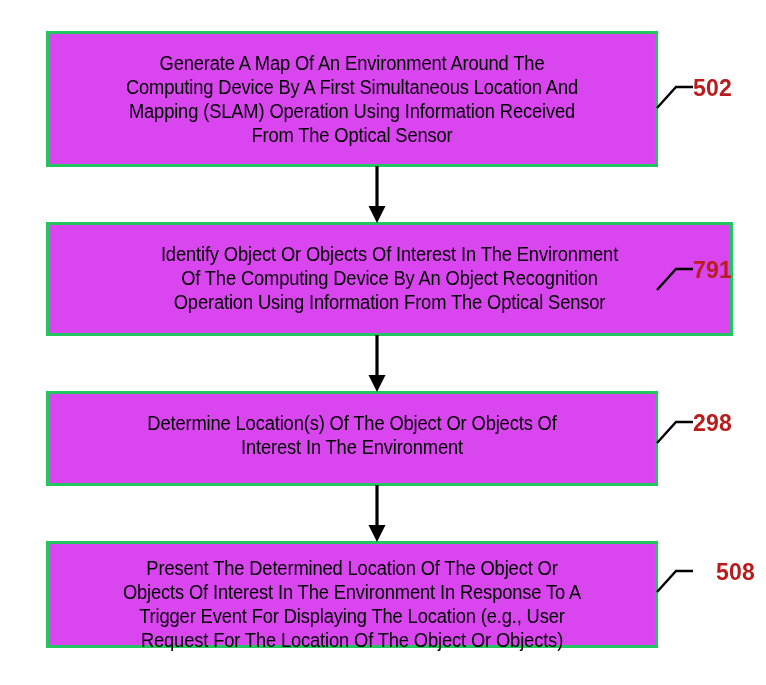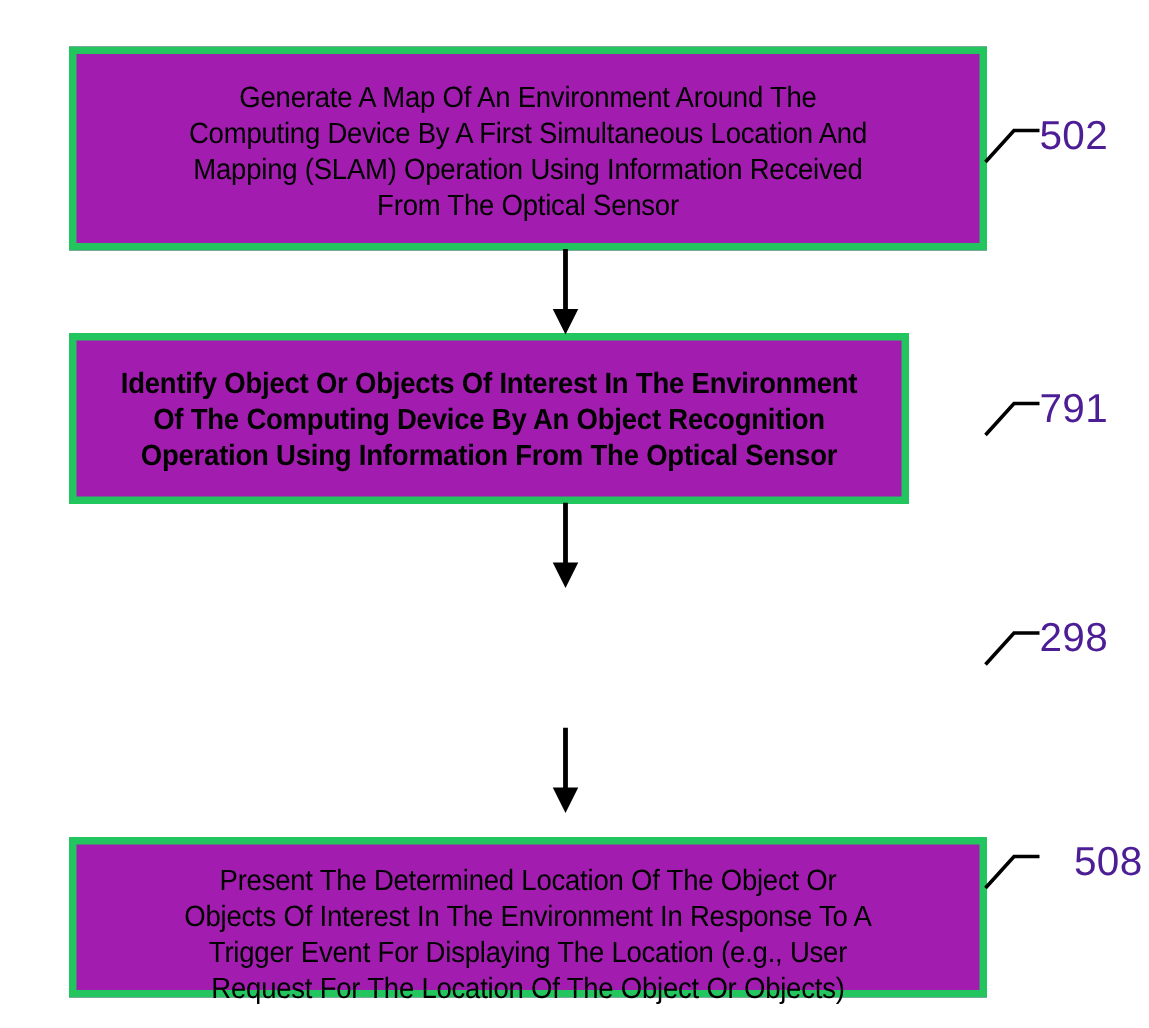--- a/index.html
+++ b/index.html
@@ -12,69 +12,69 @@
     width: 766px;
     height: 685px;
     background: #ffffff;
     overflow: hidden;
     font-family: "Liberation Sans", sans-serif;
   }
   
   .step-box {
     position: absolute;
     box-sizing: border-box;
-    border: 5px solid #22c55e;
-    background: #a21caf;
+    border: 3px solid #22c55e;
+    background: #d946ef;
   }
   .step-text {
     position: absolute;
     left: 4px;
     right: 4px;
     text-align: center;
     color: #000000;
     font-family: "Liberation Sans", sans-serif;
     font-size: 19.5px;
     line-height: 24px;
     letter-spacing: -0.15px;
     white-space: pre-line;
     transform: scaleX(0.94);
     transform-origin: center top;
   }
   
   #box-502 { left: 46px;  top: 31px;  width: 612px; height: 136px; }
   #box-502 .step-text { top: 17px; }
 
-  #box-504 { left: 46px;  top: 222px; width: 560px; height: 114px; font-weight: bold; }
+  #box-504 { left: 46px;  top: 222px; width: 687px; height: 114px; }
   #box-504 .step-text { top: 17px; }
 
   #box-506 { left: 46px;  top: 391px; width: 612px; height: 95px; }
   #box-506 .step-text { top: 17px; }
 
-  #box-508 { left: 46px;  top: 558px; width: 612px; height: 107px; }
+  #box-508 { left: 46px;  top: 541px; width: 612px; height: 107px; }
   #box-508 .step-text { top: 12px; }
 
   
   .connector { position: absolute; left: 360px; width: 34px; }
   #conn-1 { top: 166px; height: 57px; }
   #conn-2 { top: 335px; height: 57px; }
   #conn-3 { top: 485px; height: 57px; }
 
   
   .leader { position: absolute; }
   #leader-502 { left: 655px; top: 76px;  width: 42px; height: 34px; }
   #leader-504 { left: 655px; top: 258px; width: 42px; height: 34px; }
   #leader-506 { left: 655px; top: 411px; width: 42px; height: 34px; }
   #leader-508 { left: 655px; top: 560px; width: 42px; height: 34px; }
 
   .ref-num {
     position: absolute;
-    color: #4c1d95;
+    color: #b91c1c;
     font-family: "Liberation Sans", sans-serif;
-    font-size: 27px;
-    font-weight: normal;
+    font-size: 23px;
+    font-weight: bold;
     letter-spacing: 0.2px;
   }
   #ref-502 { left: 693px; top: 75px; }
   #ref-504 { left: 693px; top: 257px; }
   #ref-506 { left: 693px; top: 410px; }
   #ref-508 { left: 716px; top: 559px; }
 </style>
 </head>
 <body>
 
@@ -86,20 +86,24 @@
 Mapping (SLAM) Operation Using Information Received
 From The Optical Sensor</div>
   </div>
 
   <div class="step-box" id="box-504">
     <div class="step-text">Identify Object Or Objects Of Interest In The Environment
 Of The Computing Device By An Object Recognition
 Operation Using Information From The Optical Sensor</div>
   </div>
 
+  <div class="step-box" id="box-506">
+    <div class="step-text">Determine Location(s) Of The Object Or Objects Of
+Interest In The Environment</div>
+  </div>
 
   <div class="step-box" id="box-508">
     <div class="step-text">Present The Determined Location Of The Object Or
 Objects Of Interest In The Environment In Response To A
 Trigger Event For Displaying The Location (e.g., User
 Request For The Location Of The Object Or Objects)</div>
   </div>
 
   <svg class="connector" id="conn-1" viewBox="0 0 34 57" preserveAspectRatio="none">
     <line x1="17" y1="0" x2="17" y2="44" stroke="#000000" stroke-width="3.2"></line>

